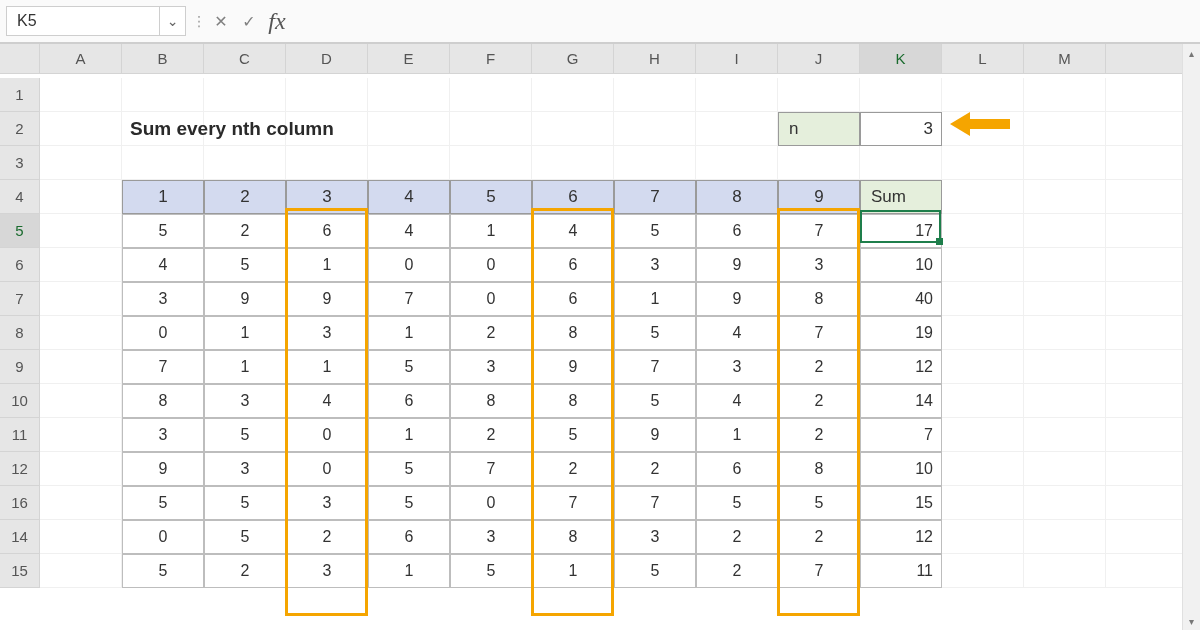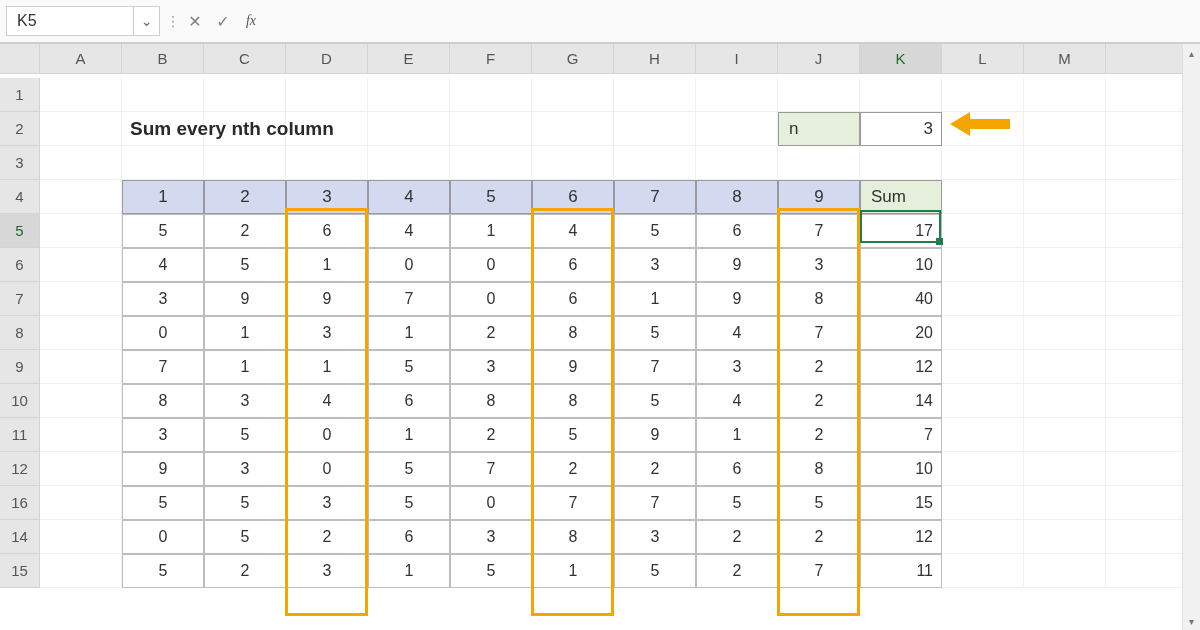--- a/index.html
+++ b/index.html
@@ -27,21 +27,21 @@
   }
   
   .fbar {
     display:flex;
     align-items:stretch;
     height:44px;
     border-bottom:2px solid var(--formula-border);
     background:#fafafa;
   }
   .namebox {
-    width:128px;
+    width:154px;
     border:1px solid var(--formula-border);
     margin:6px 0 6px 6px;
     background:#fff;
     display:flex;
     align-items:center;
     padding:0 10px;
     font-size:16px;
   }
   .name-dd {
     width:26px;
@@ -50,21 +50,21 @@
     justify-content:center;
     border:1px solid var(--formula-border);
     border-left:none;
     margin:6px 0;
     background:#fff;
     color:#666;
   }
   .sep { width:14px; display:flex; align-items:center; justify-content:center; color:#9a9a9a; margin-left:6px; }
   .fx-icons { display:flex; align-items:center; gap:6px; padding:0 4px; }
   .fx-icon { width:22px; height:22px; display:flex; align-items:center; justify-content:center; color:#808080; font-size:16px; }
-  .fx-label { font-style:italic; font-family: "Times New Roman", serif; font-size:14px; color:#555; }
+  .fx-label { font-style:italic; font-family: "Times New Roman", serif; font-size:24px; color:#555; }
   .formula-input {
     flex:1;
     border:1px solid var(--formula-border);
     margin:6px 6px 6px 4px;
     background:#fff;
     display:flex;
     align-items:center;
     padding:0 10px;
     font-size:16px;
     white-space:nowrap;
@@ -301,21 +301,21 @@
     <div class="cell"></div>
     <div class="cell tbl n c" style="justify-content: center;">0</div>
     <div class="cell tbl n c" style="justify-content: center;">1</div>
     <div class="cell tbl n c" style="justify-content: center;">3</div>
     <div class="cell tbl n c" style="justify-content: center;">1</div>
     <div class="cell tbl n c" style="justify-content: center;">2</div>
     <div class="cell tbl n c" style="justify-content: center;">8</div>
     <div class="cell tbl n c" style="justify-content: center;">5</div>
     <div class="cell tbl n c" style="justify-content: center;">4</div>
     <div class="cell tbl n c" style="justify-content: center;">7</div>
-    <div class="cell tbl n">20</div>
+    <div class="cell tbl n">19</div>
     <div class="cell"></div>
     <div class="cell"></div>
     <div class="cell"></div>
     <div class="rowhead">9</div>
     <div class="cell"></div>
     <div class="cell tbl n c" style="justify-content: center;">7</div>
     <div class="cell tbl n c" style="justify-content: center;">1</div>
     <div class="cell tbl n c" style="justify-content: center;">1</div>
     <div class="cell tbl n c" style="justify-content: center;">5</div>
     <div class="cell tbl n c" style="justify-content: center;">3</div>

